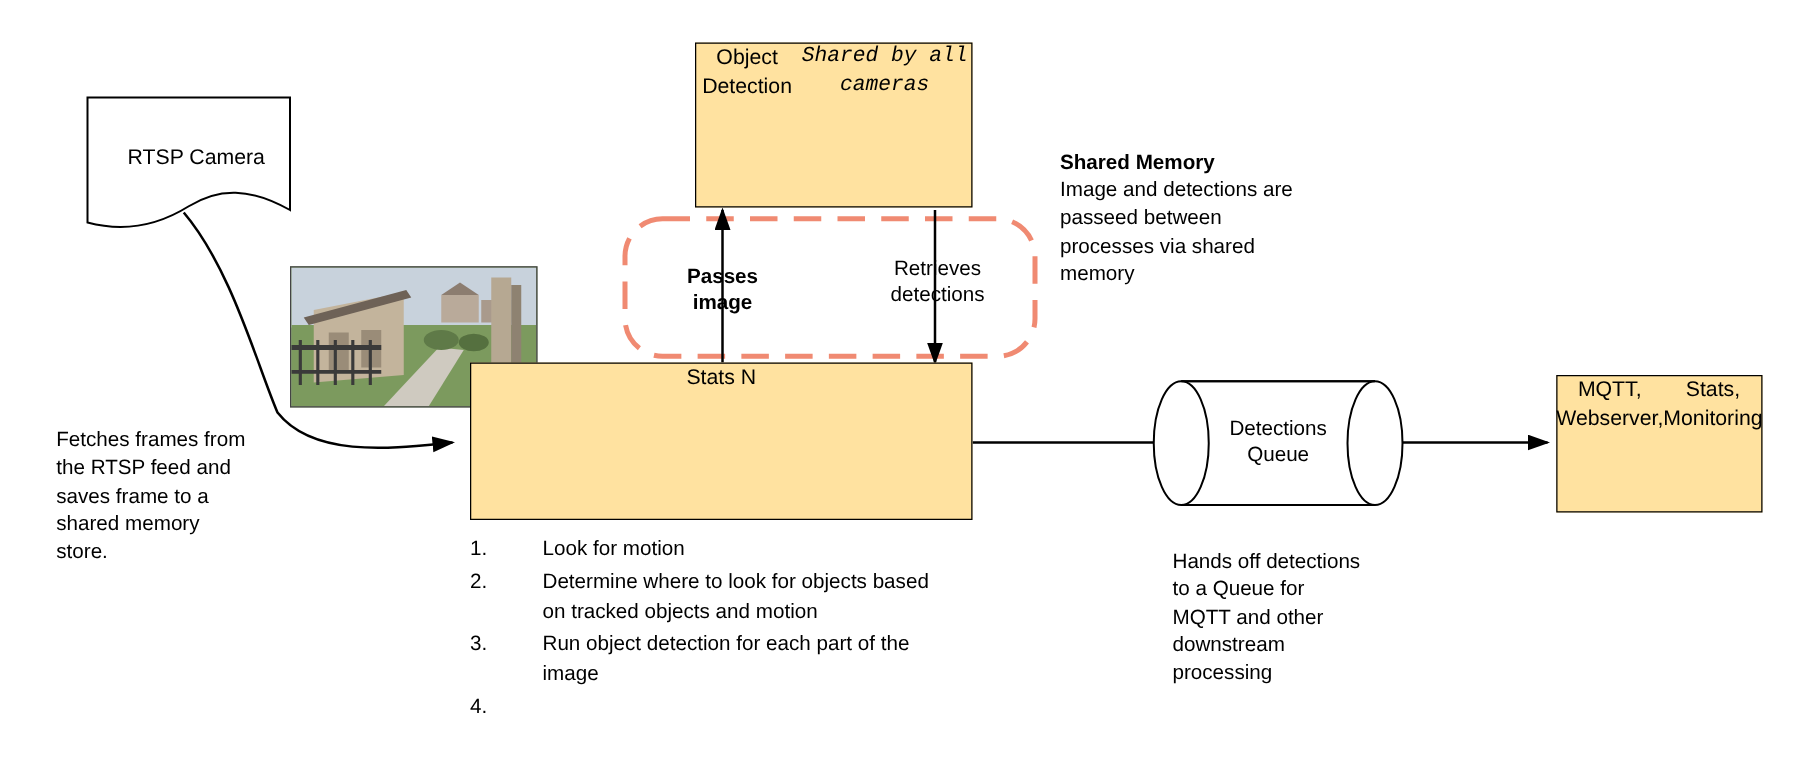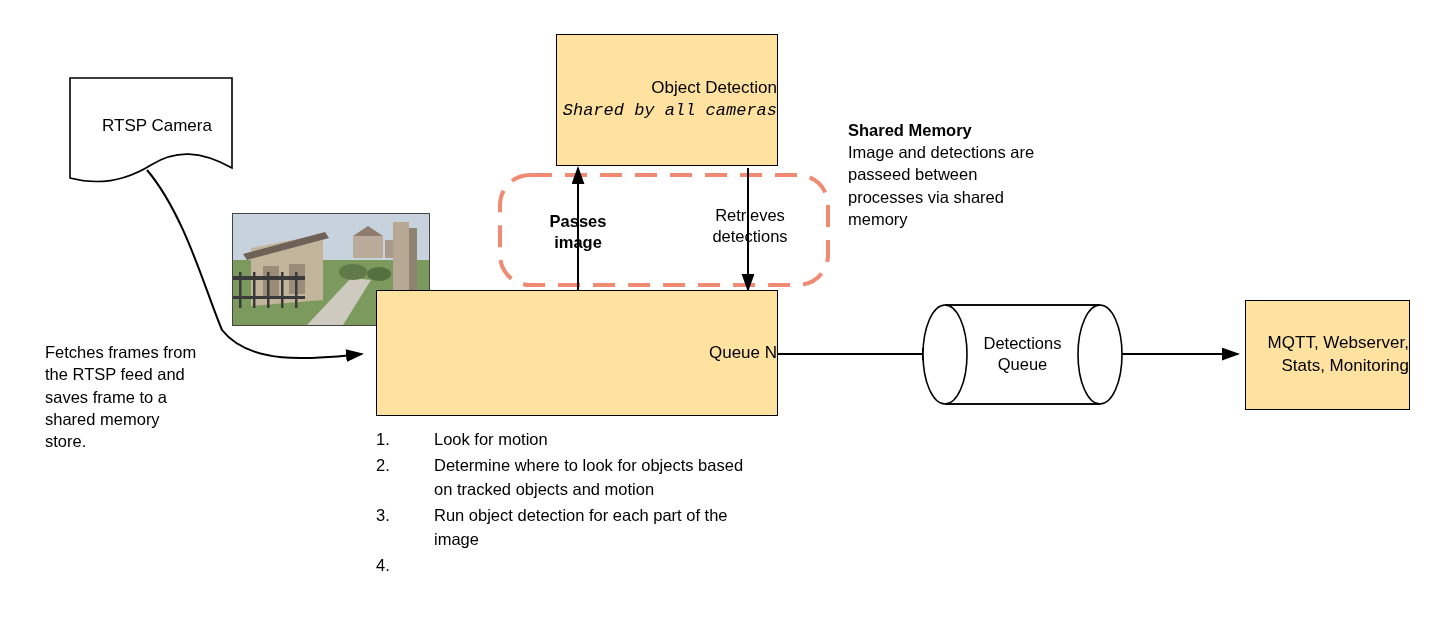--- a/index.html
+++ b/index.html
@@ -27,22 +27,21 @@
     pointer-events: none;
   }
   .node {
     position: absolute;
     box-sizing: border-box;
   }
   .box {
     background: #ffe2a0;
     border: 1px solid #000000;
     display: flex;
-    flex-direction: column;
-    align-items: flex-end;
+    align-items: flex-start;
     justify-content: center;
     text-align: center;
     font-size: 17px;
     line-height: 1.35;
   }
   .box .sub {
     font-style: italic;
     font-family: Liberation Mono, monospace;
   }
   .textblock {
@@ -176,21 +175,21 @@
       <rect x="34" y="58" width="2.5" height="36" fill="#3a3a3a"></rect>
       <rect x="48" y="58" width="2.5" height="36" fill="#3a3a3a"></rect>
       <rect x="62" y="58" width="2.5" height="36" fill="#3a3a3a"></rect>
 
       <ellipse cx="120" cy="58" rx="14" ry="8" fill="#5f7a48"></ellipse>
       <ellipse cx="146" cy="60" rx="12" ry="7" fill="#55703f"></ellipse>
     </svg>
   </div>
 
   <div class="node box" style="left:376px; top:290px; width:402px; height:126px;">
-    <div>Queue N</div>
+    <div>Stats N</div>
   </div>
 
   <div class="textblock" style="left:45px; top:341px; width:215px;">Fetches frames from
 the RTSP feed and
 saves frame to a
 shared memory
 store.</div>
 
   <div class="steps" style="left:376px; top:428px; width:400px;">
     <div class="row">
@@ -208,19 +207,24 @@
     <div class="row">
       <div class="num">4.</div>
     </div>
   </div>
 
   <div class="node" style="left:945px; top:305px; width:155px; height:99px;">
     <div class="cyl-label" style="top:28px;">Detections</div>
     <div class="cyl-label" style="top:49px;">Queue</div>
   </div>
 
+  <div class="textblock" style="left:938px; top:438px; width:220px;">Hands off detections
+to a Queue for
+MQTT and other
+downstream
+processing</div>
 
   <div class="node box" style="left:1245px; top:300px; width:165px; height:110px;">
     <div>MQTT, Webserver,</div>
     <div>Stats, Monitoring</div>
   </div>
 
 </div>
 
 </body></html>

